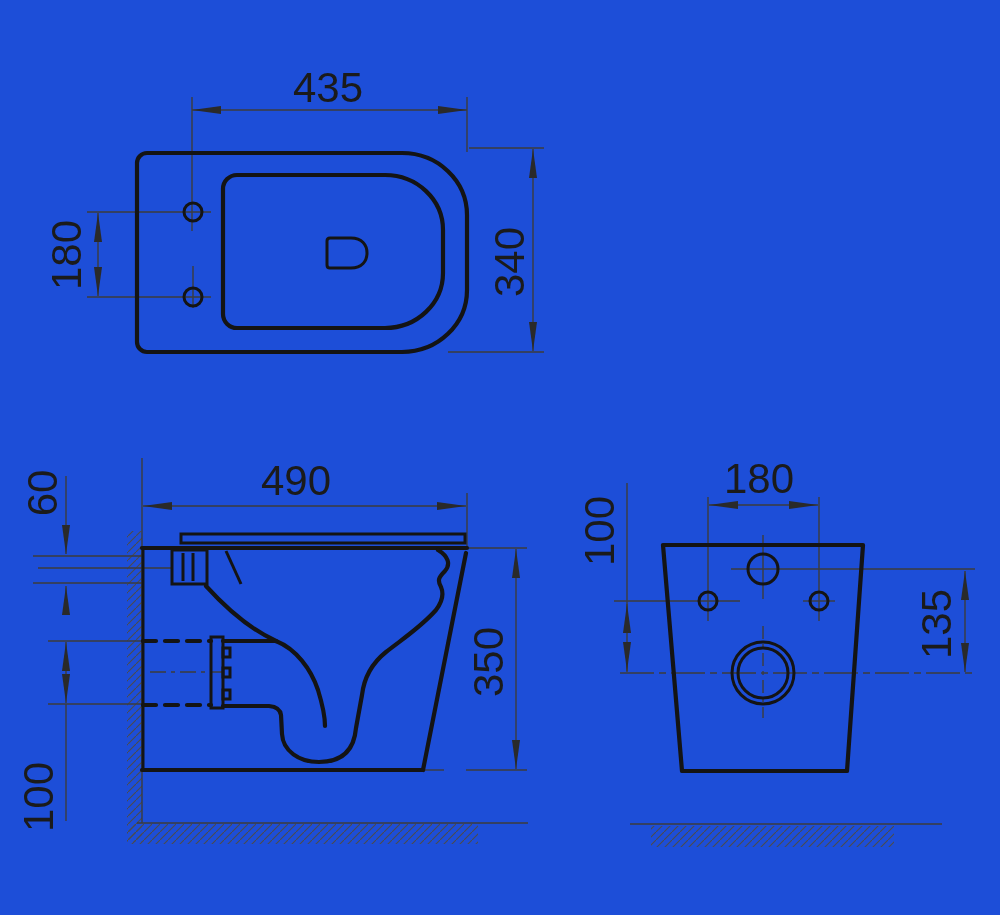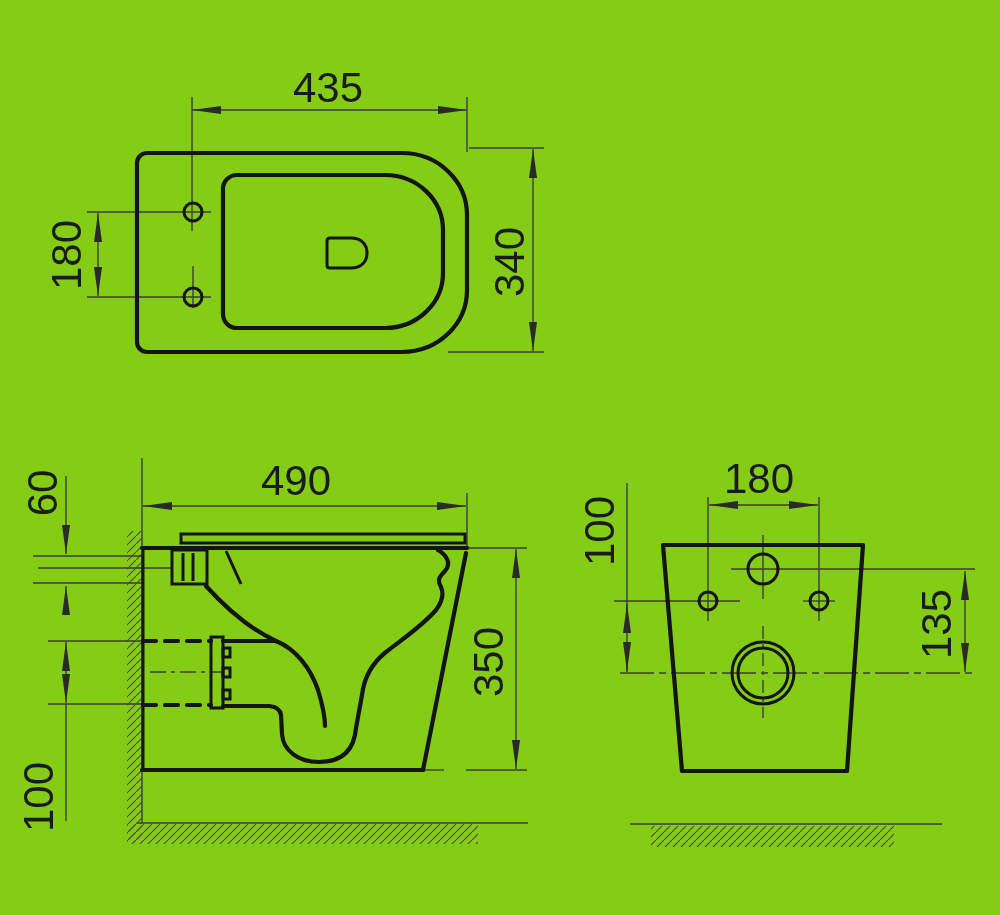--- a/index.html
+++ b/index.html
@@ -1,16 +1,16 @@
 <!DOCTYPE html>
 <html><head>
 <meta charset="utf-8">
 <style>
   html,body{margin:0;padding:0;background:#fff;}
-  .stage{width:1000px;height:915px;position:relative;background:#84cc16;overflow:hidden;}
+  .stage{width:1000px;height:915px;position:relative;background:#1d4ed8;overflow:hidden;}
   svg{display:block;}
   text.dim{
     font-family:"Liberation Sans","DejaVu Sans",sans-serif;
     font-size:42px;
     fill:#1b1b1b;
     text-anchor:middle;
   }
   .thin{stroke:#3d3d3d;stroke-width:1.4;fill:none;}
   .thick{stroke:#141414;stroke-width:4.2;fill:none;stroke-linecap:round;stroke-linejoin:round;}
   .med{stroke:#141414;stroke-width:3;fill:none;}

